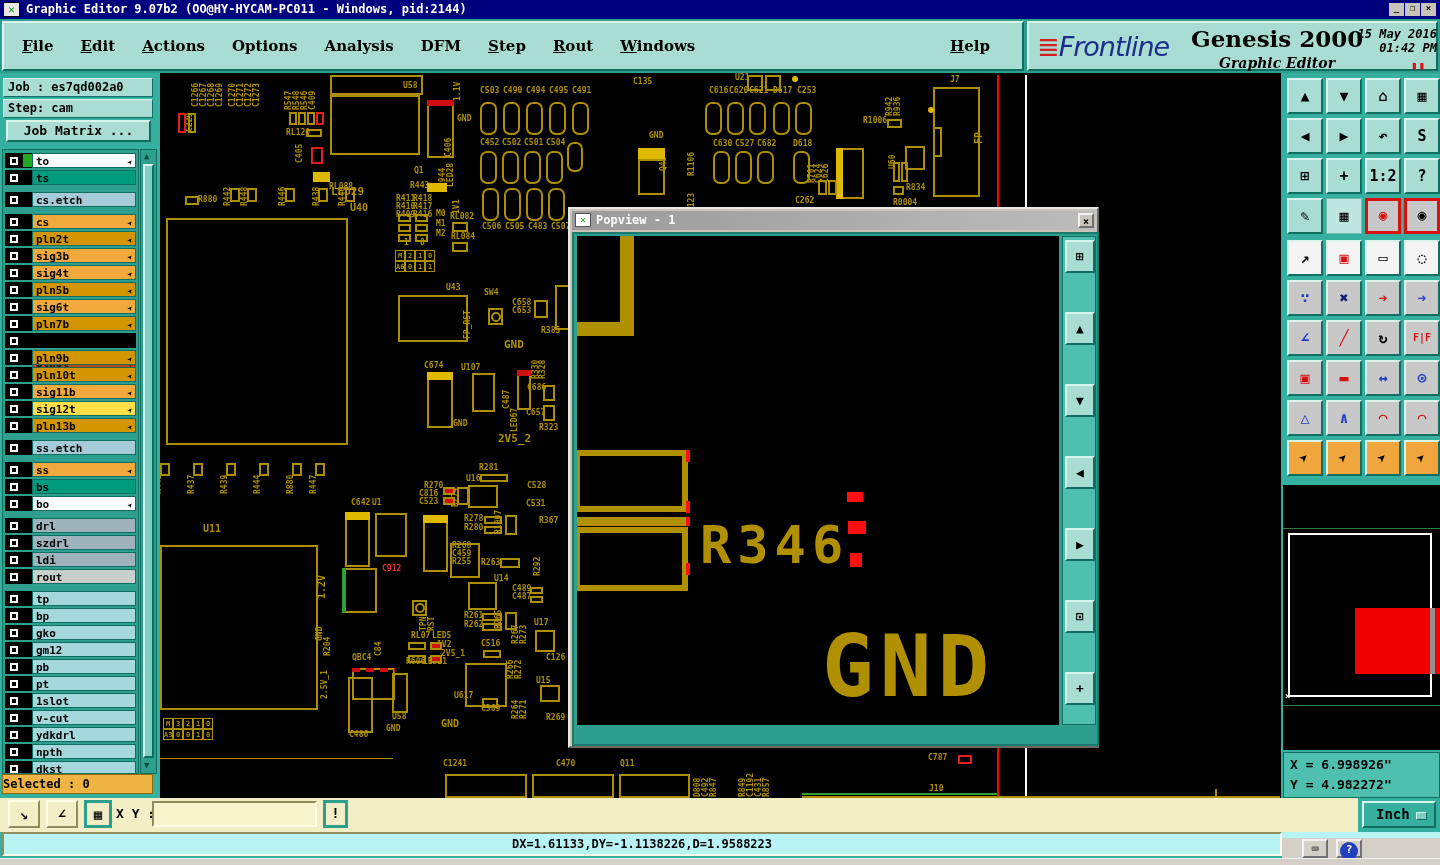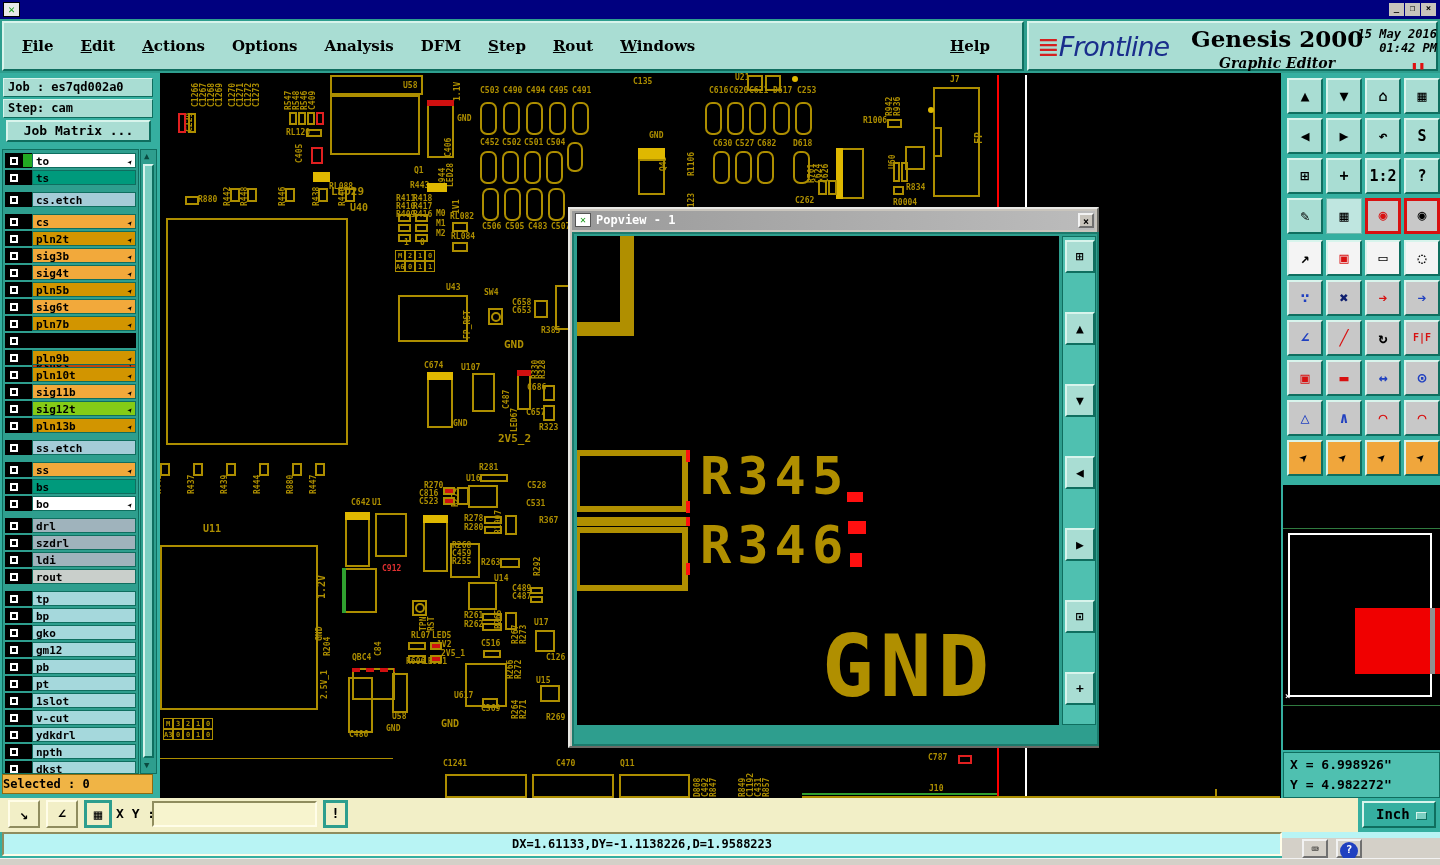--- a/index.html
+++ b/index.html
@@ -103,20 +103,21 @@
   #help-circ{color:#fff;background:#2040C0;border-radius:50%;width:18px;height:18px;line-height:16px;font-size:11px;}
   #graystrip{left:0;top:858px;width:1440px;height:7px;background:#D4D0C8;border-top:1px solid #F2F2F2;}
 </style>
 </head>
 <body>
 
 <div id="app">
 
   <div class="abs" id="titlebar">
     <div class="abs" id="title-icon">✕</div>
+    <div class="abs" id="title-text">Graphic Editor 9.07b2 (OO@HY-HYCAM-PC011 - Windows, pid:2144)</div>
     <div class="abs winbtn" style="left:1389px">_</div>
     <div class="abs winbtn" style="left:1405px">❐</div>
     <div class="abs winbtn" style="left:1421px">×</div>
   </div>
 
   <div class="abs" id="menurow">
     <div class="abs raised" id="menubar">
         <div class="menu-item"><u>F</u><span>i</span><span>l</span><span>e</span></div>
         <div class="menu-item"><u>E</u><span>d</span><span>i</span><span>t</span></div>
         <div class="menu-item"><u>A</u><span>c</span><span>t</span><span>i</span><span>o</span><span>n</span><span>s</span></div>
@@ -241,21 +242,21 @@
             <i></i>
           </div>
           <div class="sw" style="background: rgb(0, 0, 0);"></div>
           <div class="lname" style="background: rgb(242, 169, 59);">sig11b<div class="pen">➤</div></div>
         </div>
         <div class="lrow">
           <div class="cb">
             <i></i>
           </div>
           <div class="sw" style="background: rgb(0, 0, 0);"></div>
-          <div class="lname" style="background: #84cc16;">sig12t<div class="pen">➤</div></div>
+          <div class="lname" style="background: #fde047;">sig12t<div class="pen">➤</div></div>
         </div>
         <div class="lrow">
           <div class="cb">
             <i></i>
           </div>
           <div class="sw" style="background: rgb(0, 0, 0);"></div>
           <div class="lname" style="background: rgb(210, 149, 0);">pln13b<div class="pen">➤</div></div>
         </div>
         <div class="lgap"></div>
         <div class="lrow">
@@ -821,21 +822,20 @@
           <div style="position: absolute; left: -3px; top: 281px; width: 114px; height: 9px; background: rgb(176, 143, 0);"></div>
           <div style="position: absolute; left: -3px; top: 214px; width: 114px; height: 62px; border: 6px solid rgb(176, 143, 0);"></div>
           <div style="position: absolute; left: -3px; top: 291px; width: 114px; height: 64px; border: 6px solid rgb(176, 143, 0);"></div>
           <div style="position: absolute; left: 109px; top: 214px; width: 4px; height: 12px; background: rgb(255, 16, 16);"></div>
           <div style="position: absolute; left: 109px; top: 265px; width: 4px; height: 12px; background: rgb(255, 16, 16);"></div>
           <div style="position: absolute; left: 109px; top: 281px; width: 4px; height: 9px; background: rgb(255, 16, 16);"></div>
           <div style="position: absolute; left: 109px; top: 327px; width: 4px; height: 12px; background: rgb(255, 16, 16);"></div>
           <div style="position: absolute; left: 270px; top: 256px; width: 16px; height: 10px; background: rgb(255, 16, 16);"></div>
           <div style="position: absolute; left: 271px; top: 285px; width: 18px; height: 13px; background: rgb(255, 16, 16);"></div>
           <div style="position: absolute; left: 273px; top: 317px; width: 12px; height: 14px; background: rgb(255, 16, 16);"></div>
-          <div class="bigtxt" style="left: 123px; top: 214px; font-size: 52px; line-height: 52px; letter-spacing: 6px;">R345</div>
           <div class="bigtxt" style="left: 123px; top: 283px; font-size: 52px; line-height: 52px; letter-spacing: 6px;">R346</div>
           <div class="bigtxt" style="left: 245px; top: 387px; font-size: 86px; line-height: 86px; letter-spacing: 6px;">GND</div>
         </div>
       <div class="abs" id="pv-btncol">
           <div class="abs pv-btn raised" style="top: 1px;">⊞</div>
           <div class="abs pv-btn raised" style="top: 38px;">▲</div>
           <div class="abs pv-btn raised" style="top: 75px;">▼</div>
           <div class="abs pv-btn raised" style="top: 112px;">◀</div>
           <div class="abs pv-btn raised" style="top: 149px;">▶</div>
           <div class="abs pv-btn raised" style="top: 186px;">⊡</div>

